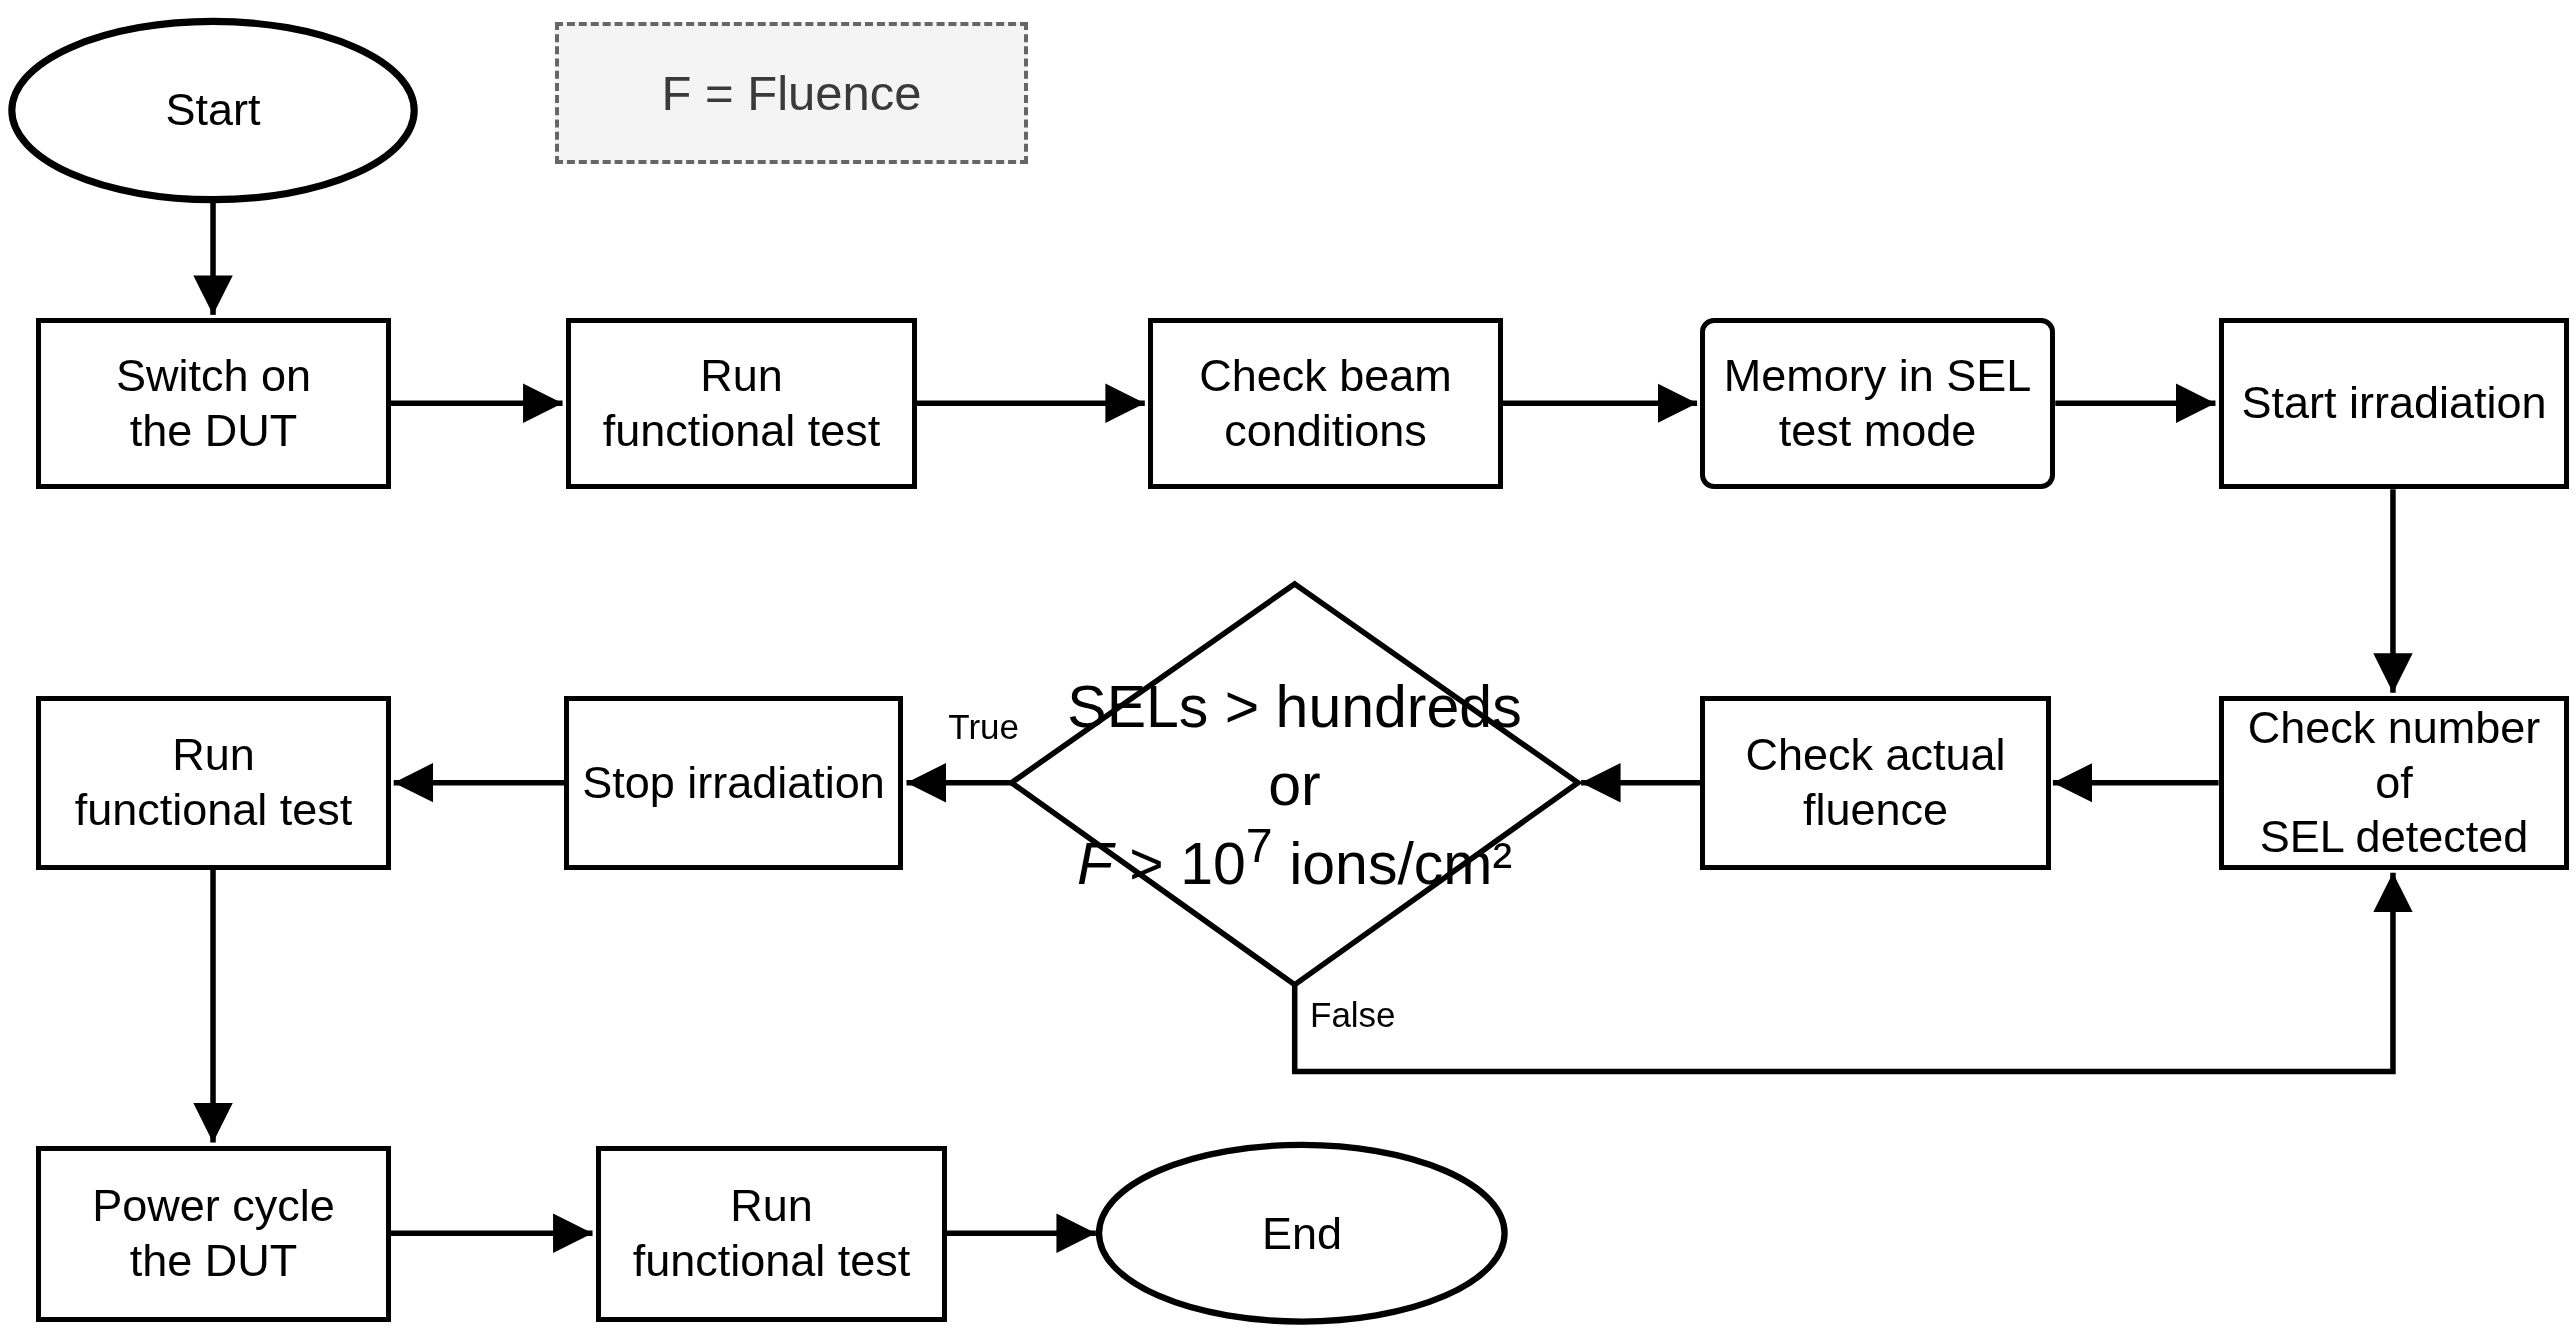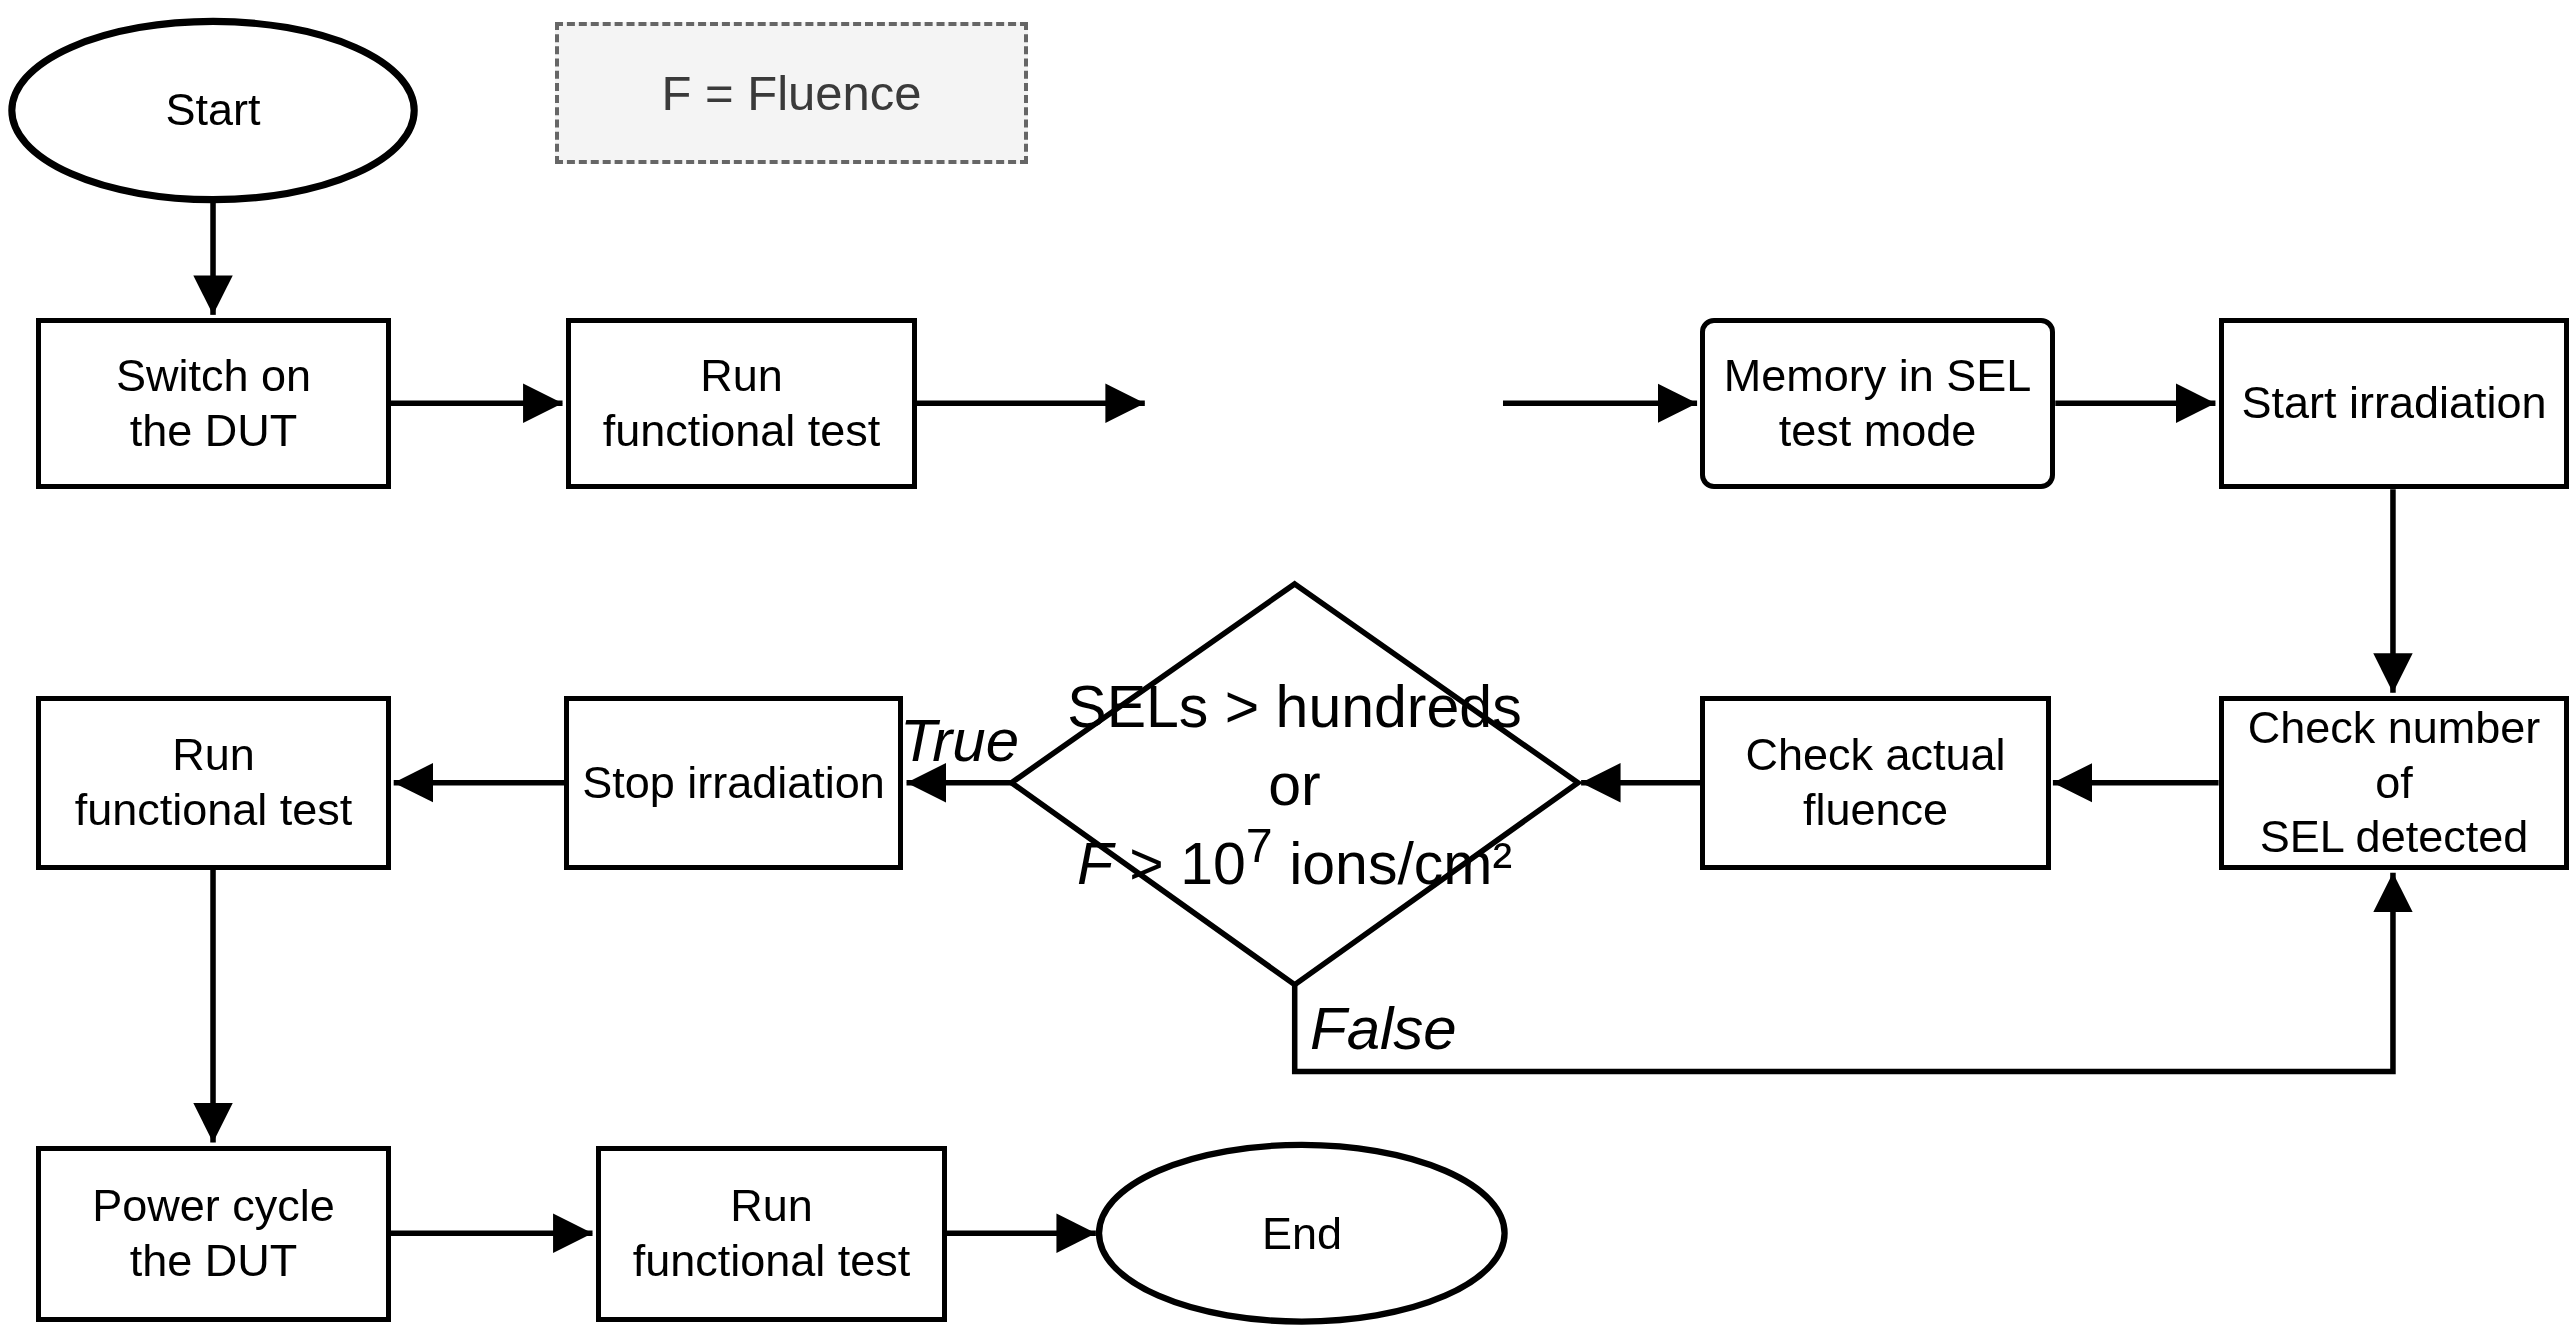--- a/index.html
+++ b/index.html
@@ -39,21 +39,21 @@
   .decision-label{
     position:absolute;left:1058px;top:667px;width:473px;height:237px;
     display:flex;flex-direction:column;align-items:center;justify-content:center;
     text-align:center;font-size:59px;line-height:1.33;white-space:pre-line;
   }
   .decision-label .formula i{font-style:italic;}
   .decision-label .formula sup{
     font-size:0.82em;vertical-align:0.45em;line-height:0;
   }
   .edge-label{
-    position:absolute;font-size:60px;line-height:1.1;color:var(--stroke);font-style:italic;
+    position:absolute;font-size:35px;line-height:1.1;color:var(--stroke);
   }
   #true-label{left:836px;top:708px;width:183px;text-align:right;}
   #false-label{left:1310px;top:996px;width:237px;text-align:left;}
   .legend{
     position:absolute;left:555px;top:22px;width:473px;height:142px;
     background:var(--legend-bg);
     border:4.7px dashed var(--legend-border);
     display:flex;align-items:center;justify-content:center;
     font-size:49px;color:var(--legend-text);
   }
@@ -95,20 +95,22 @@
     <span>F = Fluence</span>
   </div>
 
   <div class="terminal-label" style="left:12px;top:21px;width:402px;height:178px;">Start</div>
   <div class="terminal-label" style="left:1099px;top:1145px;width:406px;height:177px;">End</div>
 
   <div class="node" style="left:36px;top:318px;width:355px;height:171px;">Switch on
 the DUT</div>
   <div class="node" style="left:566px;top:318px;width:351px;height:171px;">Run
 functional test</div>
+  <div class="node" style="left:1148px;top:318px;width:355px;height:171px;">Check beam
+conditions</div>
   <div class="node" style="left:1700px;top:318px;width:355px;height:171px;border-radius:14px;">Memory in SEL
 test mode</div>
   <div class="node" style="left:2219px;top:318px;width:350px;height:171px;">Start irradiation</div>
 
   <div class="node" style="left:36px;top:696px;width:355px;height:174px;">Run
 functional test</div>
   <div class="node" style="left:564px;top:696px;width:339px;height:174px;">Stop irradiation</div>
   <div class="node" style="left:1700px;top:696px;width:351px;height:174px;">Check actual
 fluence</div>
   <div class="node" style="left:2219px;top:696px;width:350px;height:174px;">Check number of

